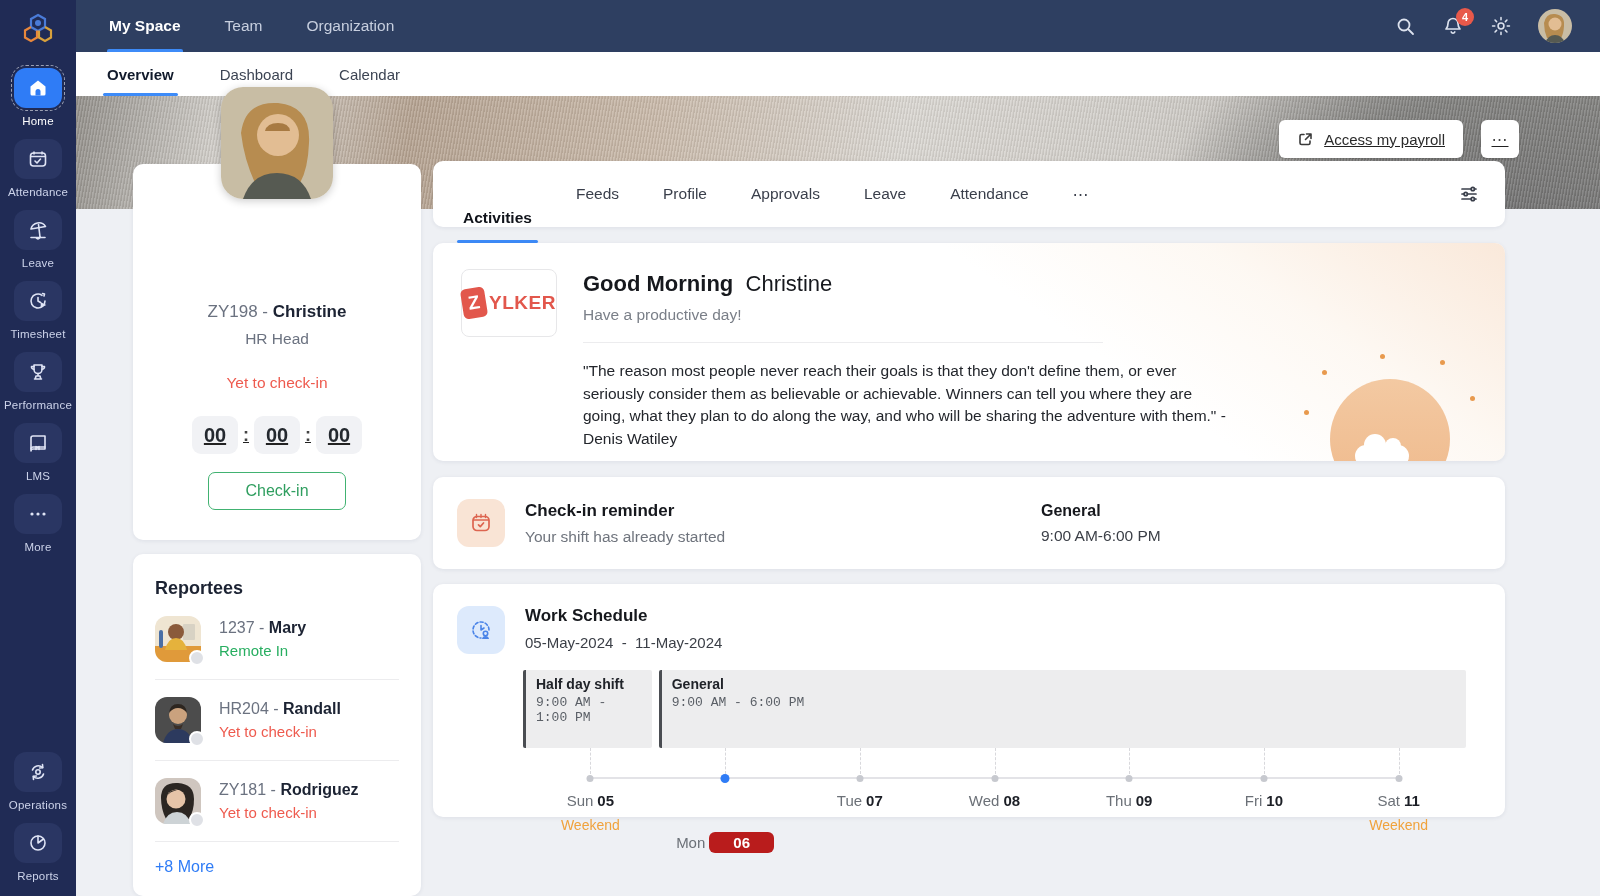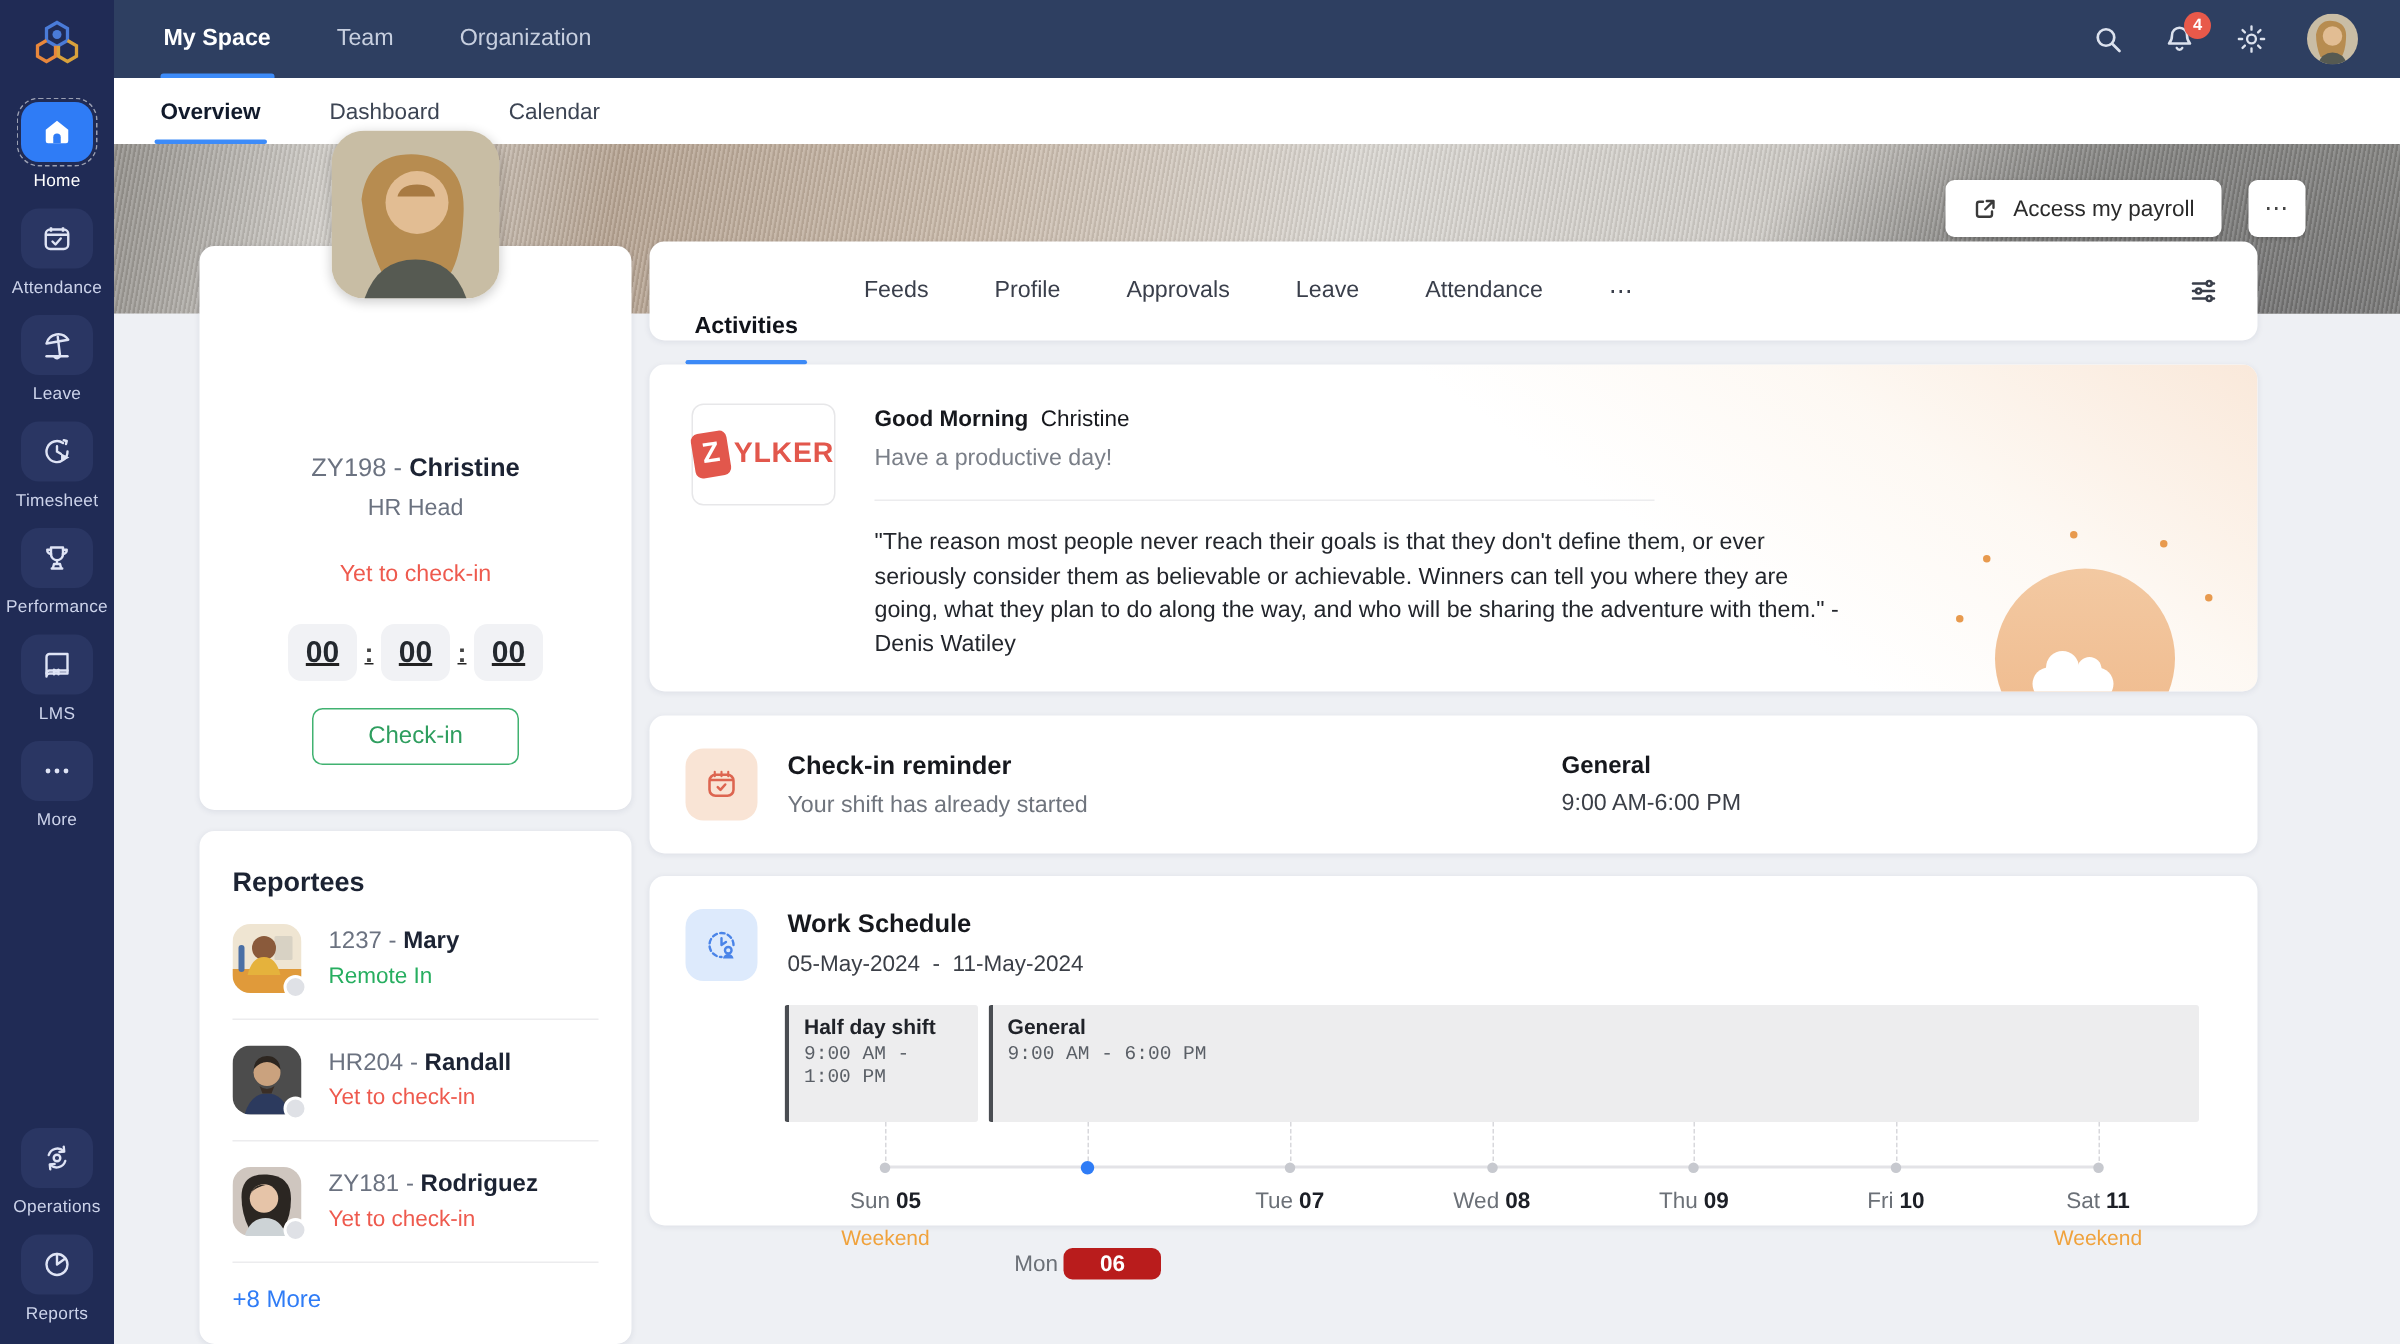--- a/index.html
+++ b/index.html
@@ -36,21 +36,21 @@
   .subnav-tab.active::after { content:""; position:absolute; left:-4px; right:-4px; bottom:0; height:3px; background:#3d8bf8; border-radius:2px; }
 
   
   .banner { height:174px; position:relative;
     background-image:
       repeating-linear-gradient(100deg, rgba(255,255,255,.16) 0 1px, rgba(90,85,80,.10) 2px 3px),
       radial-gradient(ellipse 500px 360px at 94% 135%, #69696a 0%, #7c7c7a 42%, rgba(124,124,122,0) 72%),
       radial-gradient(ellipse 520px 420px at 103% -35%, #7a7a78 0%, rgba(122,122,120,0) 62%),
       linear-gradient(100deg, #8f8c87 0%, #d3d0cb 10%, #b3a08e 22%, #c8b8a8 38%, #d9d6d1 54%, #cfccc7 70%, #b7b4b0 84%, #9b9b99 100%);
   }
-  .banner-actions { position:absolute; top:24px; right:63px; display:flex; gap:18px; }
+  .banner-actions { position:absolute; top:24px; right:81px; display:flex; gap:18px;text-decoration:underline; }
   .btn-payroll { height:38px; background:#fff; border:none; border-radius:6px; display:flex; align-items:center; gap:10px; padding:0 18px; font-size:15px; color:#2b2b2b; cursor:pointer; box-shadow:0 1px 3px rgba(0,0,0,.18); font-family:inherit; }
   .btn-more { width:38px; height:38px; background:#fff; border:none; border-radius:6px; font-size:16px; color:#444; cursor:pointer; box-shadow:0 1px 3px rgba(0,0,0,.18); letter-spacing:1px; }
 
   
   .columns { display:flex; margin-top:-48px; position:relative; z-index:5; }
   .left-col { width:288px; margin-left:57px; flex-shrink:0; }
   .right-col { flex:1; margin-left:12px; margin-right:95px; }
   .card { background:#fff; border-radius:10px; box-shadow:0 1px 4px rgba(25,39,80,.08); }
 
   
@@ -93,21 +93,21 @@
   .greet-deco { position:absolute; top:0; right:0; bottom:0; width:560px; background:linear-gradient(215deg, rgba(249,230,214,.9) 0%, rgba(252,243,233,.55) 35%, rgba(255,255,255,0) 65%); pointer-events:none; }
   .greet-sun { position:absolute; right:55px; bottom:-38px; width:120px; height:120px; border-radius:50%; background:linear-gradient(180deg,#f3c9a2,#efb98b); }
   .greet-cloud { position:absolute; right:96px; bottom:-6px; width:54px; height:22px; background:#fff; border-radius:12px; }
   .greet-cloud::before { content:""; position:absolute; left:9px; top:-11px; width:22px; height:22px; background:#fff; border-radius:50%; }
   .greet-cloud::after { content:""; position:absolute; right:8px; top:-7px; width:16px; height:16px; background:#fff; border-radius:50%; }
   .greet-dot { position:absolute; width:5px; height:5px; border-radius:50%; background:#e89a4e; }
   .logo-box { position:absolute; left:28px; top:26px; width:96px; height:68px; border:1px solid #e7e7e9; border-radius:8px; display:flex; align-items:center; justify-content:center; gap:1px; background:#fff; }
   .logo-z { width:30px; height:30px; background:#e2574c; border-radius:5px; transform:rotate(-9deg); color:#fff; font-weight:bold; font-size:19px; display:flex; align-items:center; justify-content:center; margin-right:2px; }
   .logo-rest { color:#e2574c; font-weight:bold; font-size:19px; letter-spacing:.5px; }
   .greet-text { margin-left:120px; position:relative; z-index:2; }
-  .greet-line1 { font-size:15px; color:#16181d; }
+  .greet-line1 { font-size:22px; color:#16181d; }
   .greet-line1 .g-bold { font-weight:bold; }
   .greet-sub { margin-top:9px; font-size:15.5px; color:#7a7f88; }
   .greet-divider { margin:18px 0 0; width:520px; height:1px; background:#ececee; }
   .greet-quote { margin-top:17px; max-width:648px; font-size:15.5px; line-height:22.5px; color:#23262c; }
 
   
   .reminder-card { margin-top:16px; height:92px; display:flex; align-items:center; padding:0 30px 0 24px; }
   .icon-tile { width:48px; height:48px; border-radius:12px; display:flex; align-items:center; justify-content:center; flex-shrink:0; }
   .icon-tile.peach { background:#f9e4d5; }
   .icon-tile.blue { background:#ddeafc; }

